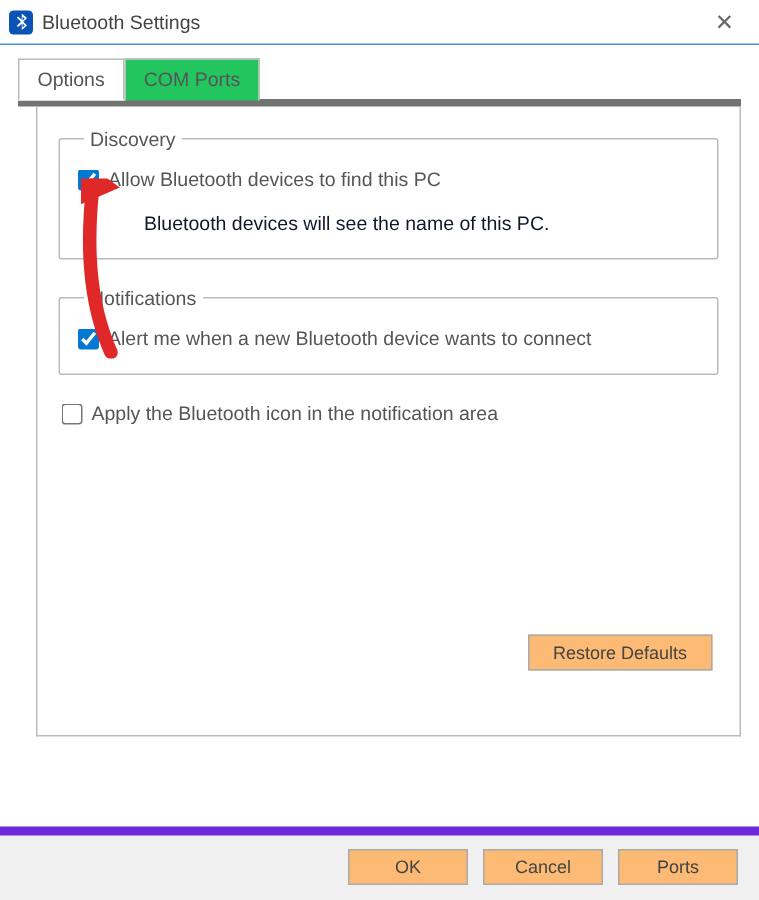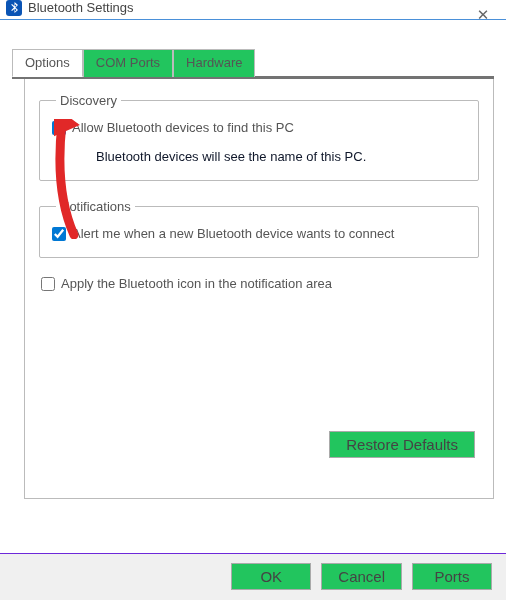--- a/index.html
+++ b/index.html
@@ -10,22 +10,22 @@
       background: #fff;
       width: 506px;
       height: 600px;
       overflow: hidden;
       position: relative;
     }
     .titlebar {
       background: #fff;
       border-bottom: 1px solid #4a90d9;
       display: flex;
-      align-items: flex-start;
-      height: 20px;
+      align-items: center;
+      height: 30px;
       padding: 0 0 0 6px;
     }
     .titlebar-icon {
       width: 16px; height: 16px;
       background: #0a54b5;
       border-radius: 3px;
       display: inline-flex;
       align-items: center;
       justify-content: center;
       margin-right: 6px;
@@ -38,23 +38,22 @@
       display: flex; align-items: center; justify-content: center;
       color: #666; font-size: 15px;
       cursor: pointer;
     }
 
     .content {
       padding: 8px 12px 0 12px;
     }
     .tabs {
       display: flex;
-      border-bottom: 3px solid #737373;
-      position: relative;
-      margin-top: 20px;
+      border-bottom: 5px solid #737373;
+      position: relative;
     }
     .tab {
       padding: 5px 12px 6px 12px;
       border: 1px solid #bbb;
       border-bottom: none;
       background: #fff;
       color: #555;
       font-size: 13px;
       margin-right: 0px;
       position: relative;
@@ -120,33 +119,33 @@
       margin: 6px 0 0 2px;
     }
 
     .restore-row {
       text-align: right;
       margin-top: 140px;
       padding-right: 4px;
     }
     .btn {
       border: 1px solid #aaa;
-      background: #22c55e;
+      background: #fdba74;
       color: #444;
-      font-size: 15px;
+      font-size: 12px;
       padding: 4px 16px;
       min-width: 80px;
       cursor: pointer;
       font-family: inherit;
     }
 
     .button-bar {
       position: absolute;
       bottom: 0; left: 0; right: 0;
-      border-top: 1px solid #6d28d9;
+      border-top: 6px solid #6d28d9;
       background: #f0f0f0;
       padding: 9px 14px 10px 0;
       display: flex;
       justify-content: flex-end;
       gap: 10px;
     }
 
     
     .arrow-overlay {
       position: absolute;
@@ -169,21 +168,20 @@
   <div class="close-btn">
     <span>✕</span>
   </div>
 </div>
 
 <div class="content">
 
   <div class="tabs">
     <div class="tab active">Options</div>
     <div class="tab">COM Ports</div>
-    <div class="tab">Hardware</div>
   </div>
 
   <div class="tab-body">
 
     <fieldset class="group">
       <legend>Discovery</legend>
       <div class="check-row">
         <input type="checkbox" id="cb-allow" checked="" style="">
         <label for="cb-allow">Allow Bluetooth devices to find this PC</label>
       </div>

